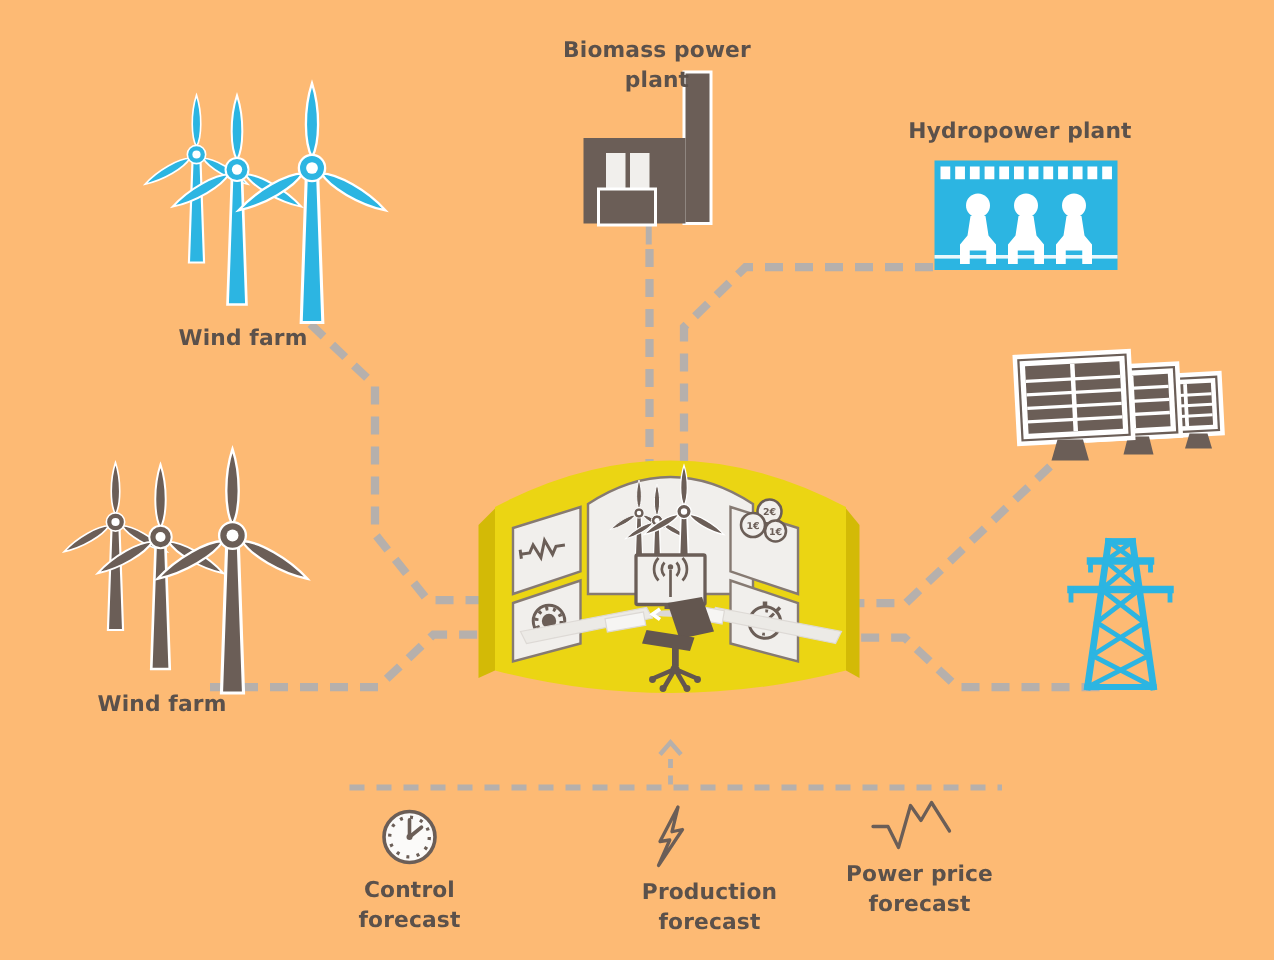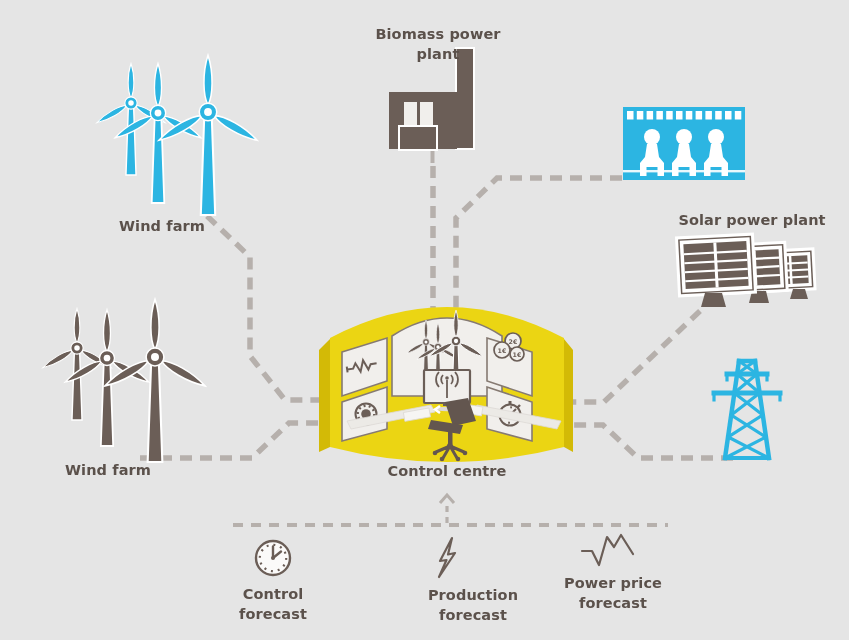--- a/index.html
+++ b/index.html
@@ -1,20 +1,20 @@
 <!DOCTYPE html>
 <html style="--cyan: #2cb5e2; --brown: #6b5e57; --yellow: #ebd513; --yellow2: #d3ba06; --screen: #f1efec; --dash: #b6b0ac; --text: #5b514b; --lightgray: #eceae6;"><head>
 <meta charset="utf-8">
 <style>
   :root{
     --cyan:#2cb5e2; --brown:#6b5e57; --yellow:#ebd513; --yellow2:#d3ba06;
     --screen:#f1efec; --dash:#b6b0ac; --text:#5b514b; --lightgray:#eceae6;
   }
   html,body{margin:0;padding:0;background:#fff;}
-  #stage{position:relative;width:849px;height:640px;background:#e5e5e5;overflow:hidden;
+  #stage{position:relative;width:849px;height:640px;background:#fdba74;overflow:hidden;
          font-family:"DejaVu Sans","Liberation Sans",sans-serif;}
   #stage svg{position:absolute;left:0;top:0;}
   .lbl{position:absolute;transform:translateX(-50%);width:160px;text-align:center;
        font-size:14.5px;font-weight:600;color:var(--text);line-height:1.38;
        white-space:pre-line;letter-spacing:.1px;}
 </style>
 </head>
 <body>
 
 <div id="stage">
@@ -237,24 +237,23 @@
   </g>
   <g>
     <path d="M452,538 L440,561 L446.5,560 L439,577 L455,553 L448,554.5 Z" fill="none" stroke="var(--brown)" stroke-width="2.2" stroke-linejoin="round"></path>
   </g>
   <g>
     <path d="M582,551 h10 l7,14 8,-28 7,10 7,-12 12,19" fill="none" stroke="var(--brown)" stroke-width="2.2" stroke-linejoin="round" stroke-linecap="round"></path>
   </g>
 </svg>
 
 <div class="lbl" style="left:438px;top:24px">Biomass power plant</div>
-<div class="lbl" style="left:752px;top:210px">Solar power plant</div>
+<div class="lbl" style="left:680px;top:78px">Hydropower plant</div>
 <div class="lbl" style="left:162px;top:216px">Wind farm</div>
 <div class="lbl" style="left:108px;top:460px">Wind farm</div>
-<div class="lbl" style="left:447px;top:461px">Control centre</div>
 <div class="lbl" style="left:273px;top:584px">Control
 forecast</div>
 <div class="lbl" style="left:473px;top:585px">Production
 forecast</div>
 <div class="lbl" style="left:613px;top:573px">Power price
 forecast</div>
 
 </div>
 
 </body></html>

